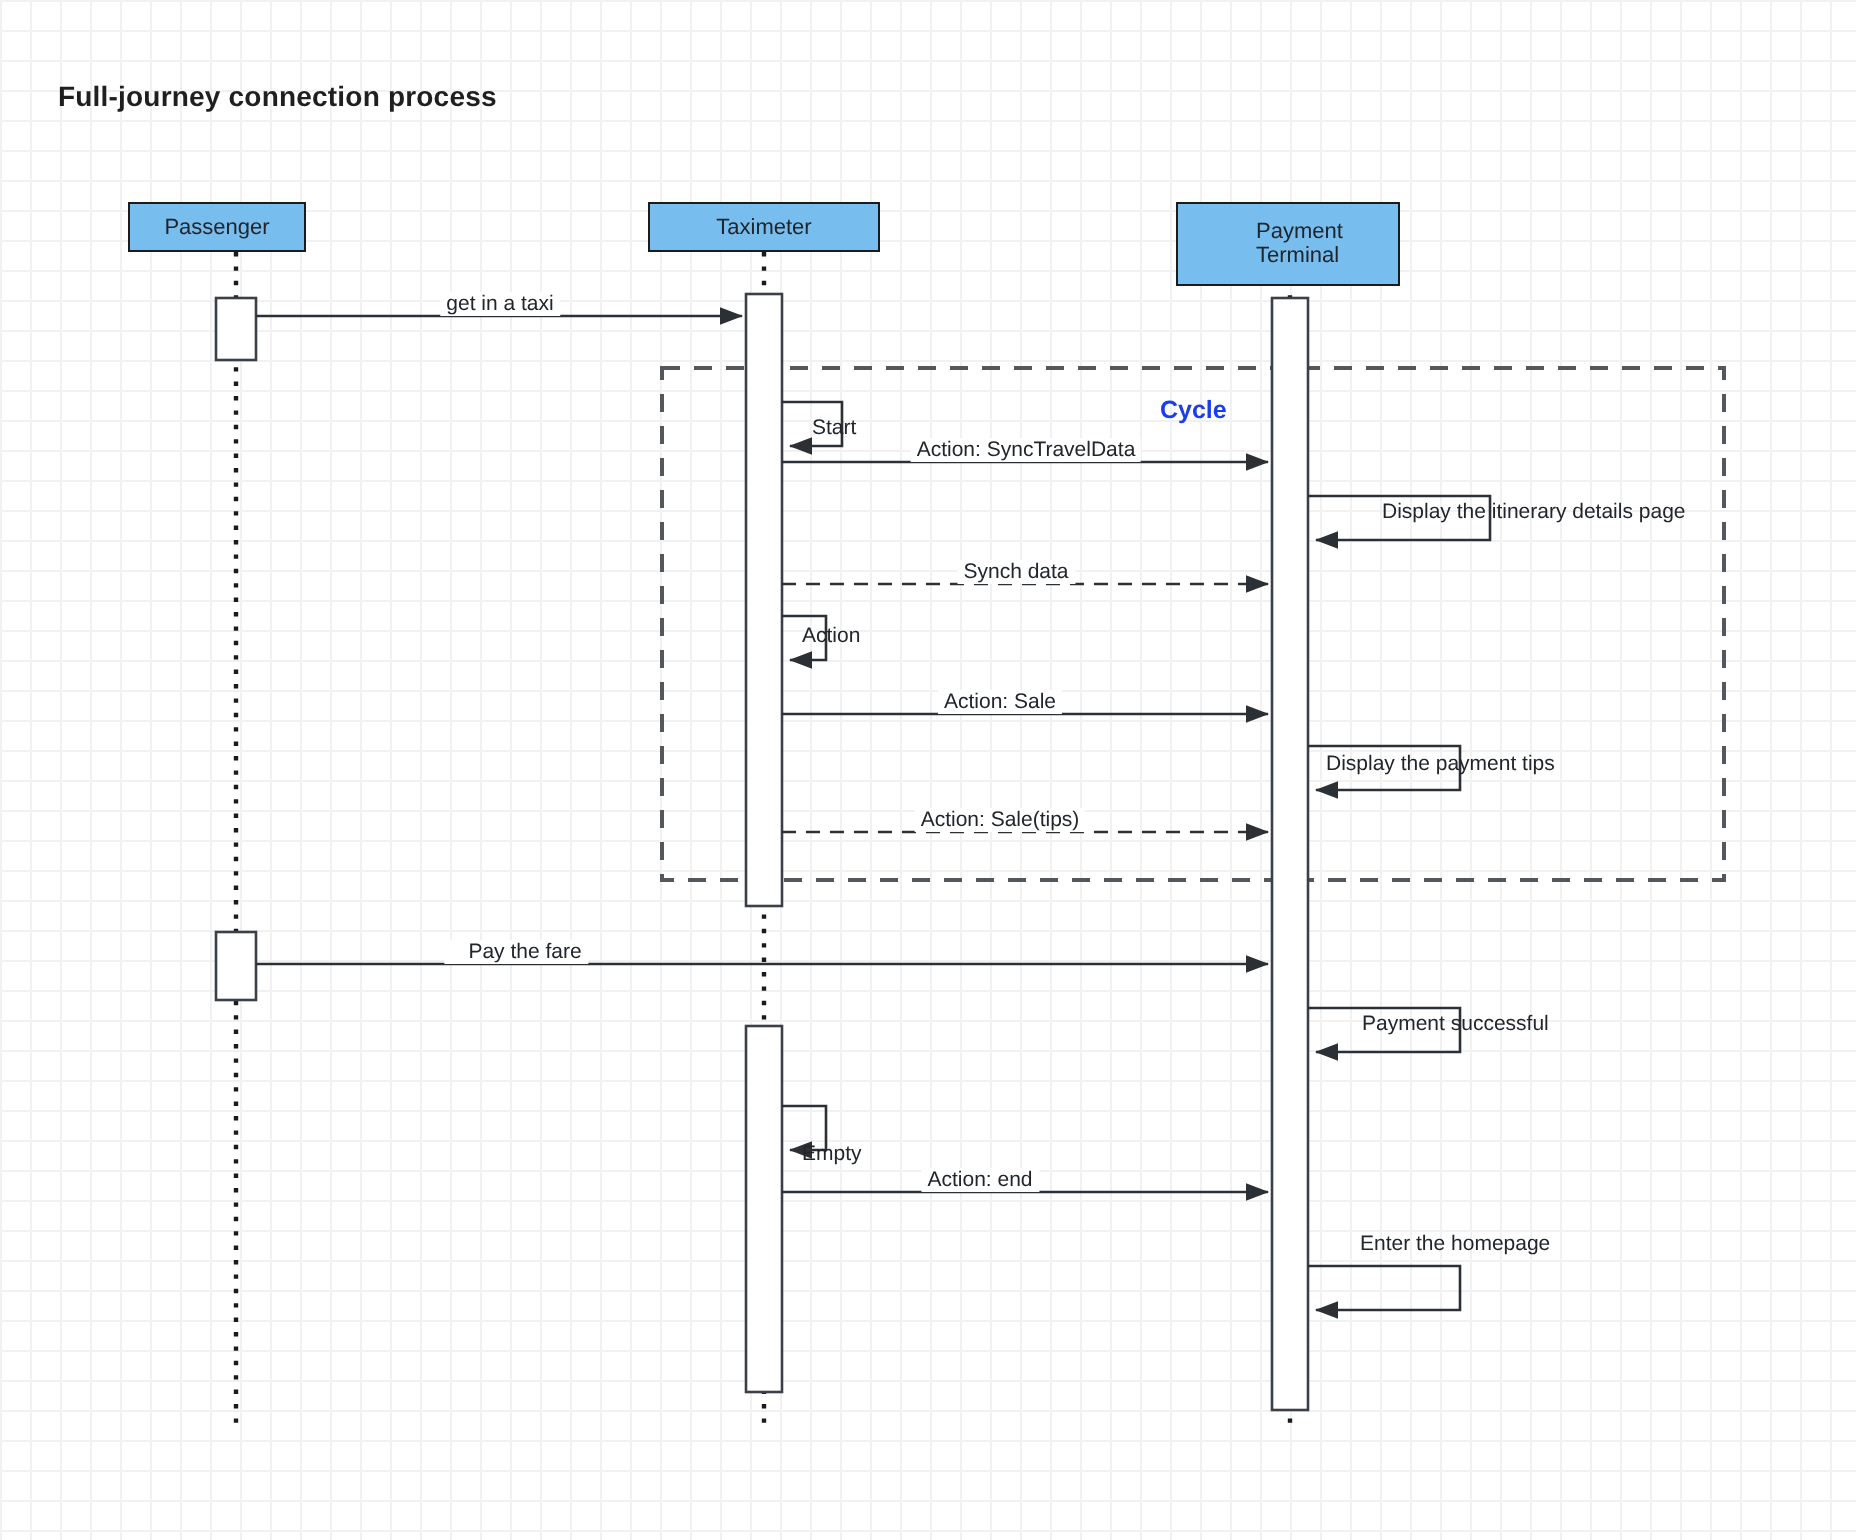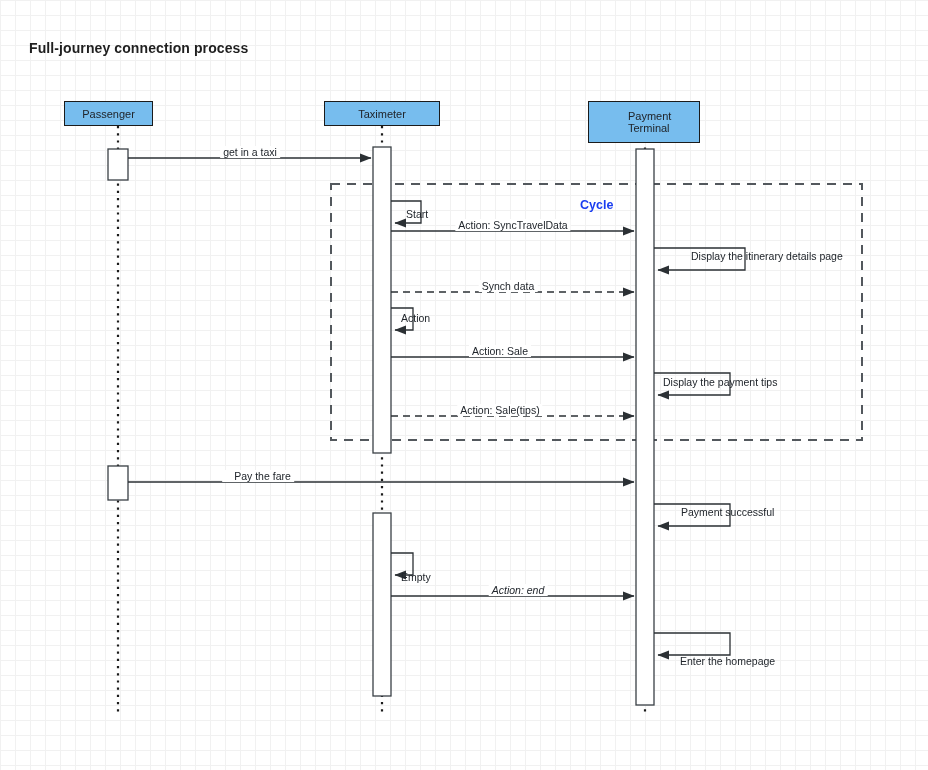--- a/index.html
+++ b/index.html
@@ -142,17 +142,17 @@
       <div class="msg-label" style="left: 513px; top: 219px; color: rgb(33, 38, 44);">Action: SyncTravelData</div>
       <div class="self-label" style="left: 663px; top: 250px; color: rgb(33, 38, 44); margin-left: 28px;">Display the itinerary details page</div>
       <div class="msg-label" style="left: 508px; top: 280px; color: rgb(33, 38, 44);">Synch data</div>
       <div class="self-label" style="left: 401px; top: 312px; color: rgb(33, 38, 44);">Action</div>
       <div class="msg-label" style="left: 500px; top: 345px; color: rgb(33, 38, 44);">Action: Sale</div>
       <div class="self-label" style="left: 663px; top: 376px; color: rgb(33, 38, 44);">Display the payment tips</div>
       <div class="msg-label" style="left: 500px; top: 404px; color: rgb(33, 38, 44);">Action: Sale(tips)</div>
       <div class="msg-label" style="left: 258px; top: 470px; color: rgb(33, 38, 44); padding-left: 12px;">Pay the fare</div>
       <div class="self-label" style="left: 681px; top: 506px; color: rgb(33, 38, 44);">Payment successful</div>
       <div class="self-label" style="left: 401px; top: 555px; color: rgb(33, 38, 44); margin-top: 16px;">Empty</div>
-      <div class="msg-label" style="left: 518px; top: 584px; color: rgb(33, 38, 44); font-style: italic;">Action: end</div>
-      <div class="self-label" style="left: 680px; top: 655px; color: rgb(33, 38, 44);">Enter the homepage</div>
+      <div class="msg-label" style="left: 490px; top: 584px; color: rgb(33, 38, 44);">Action: end</div>
+      <div class="self-label" style="left: 680px; top: 616px; color: rgb(33, 38, 44);">Enter the homepage</div>
     </div>
 
 </div>
 
 </body></html>

